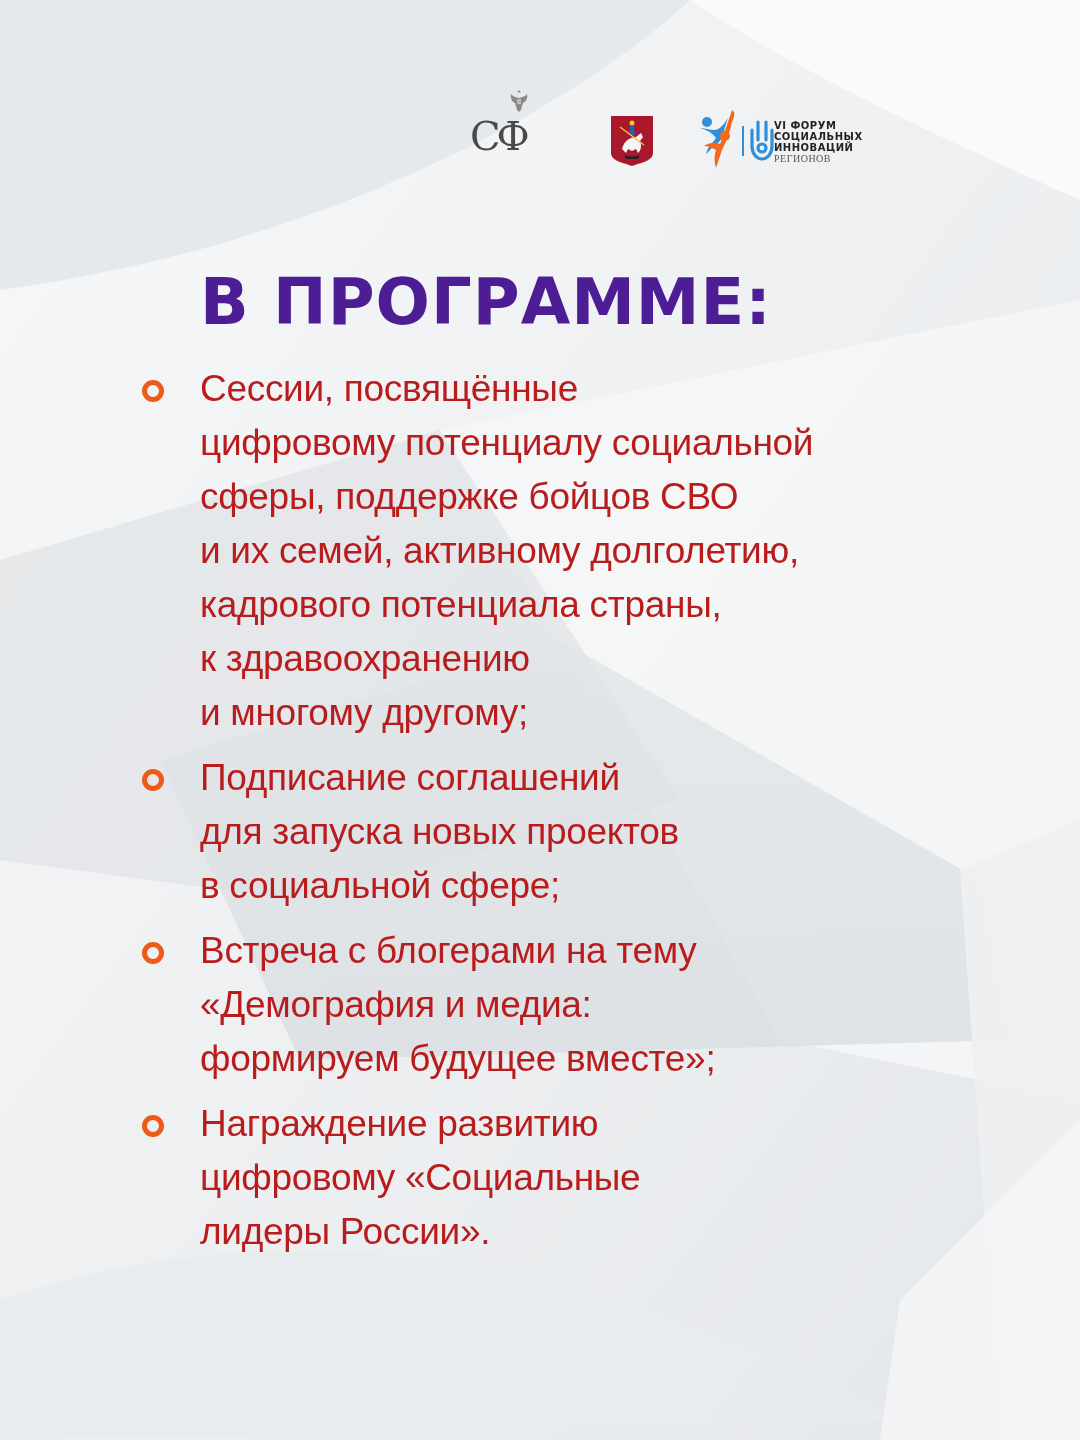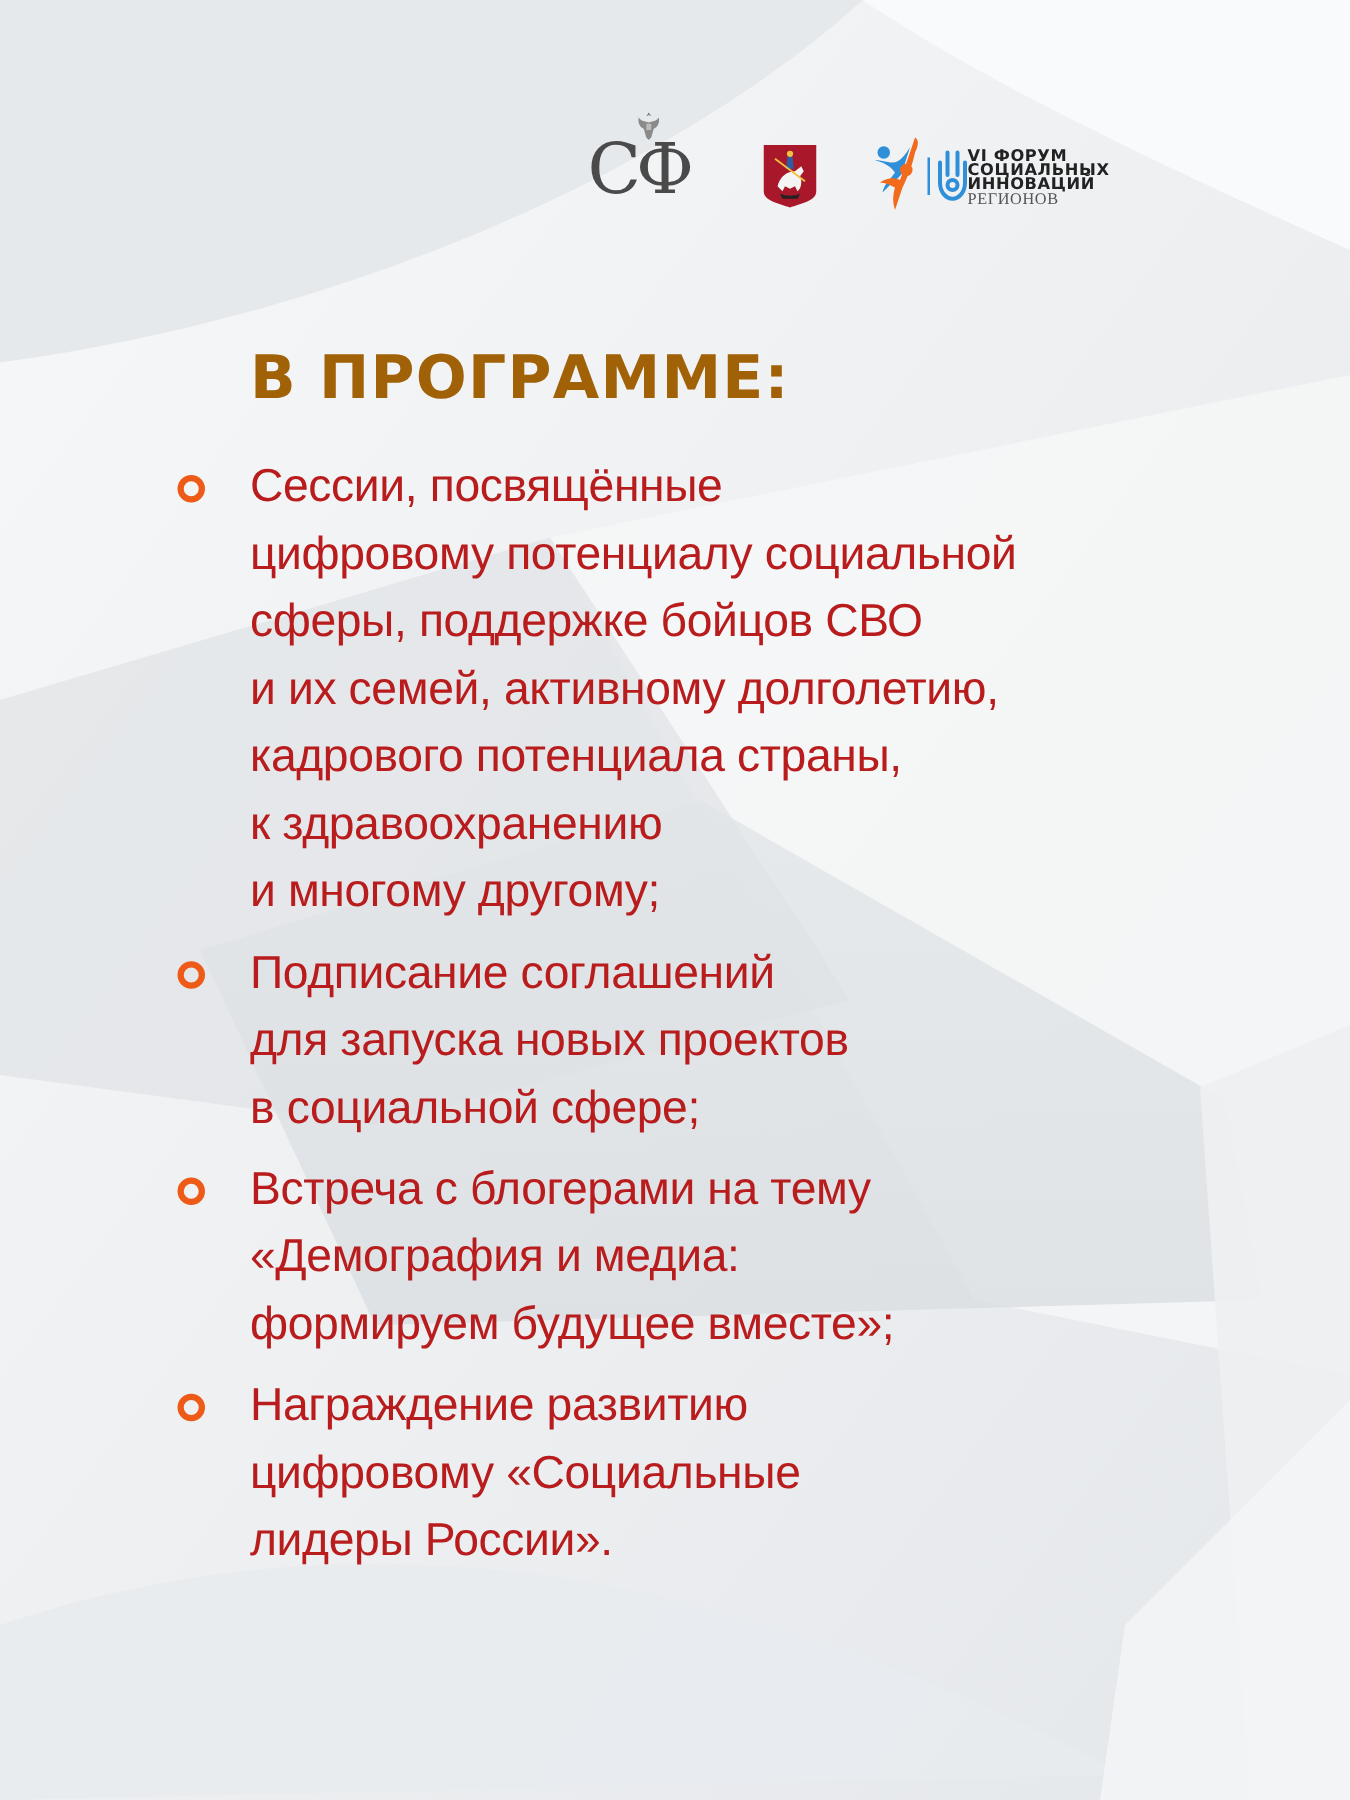--- a/index.html
+++ b/index.html
@@ -13,35 +13,35 @@
   .bg { position: absolute; inset: 0; z-index: 0; }
   .logos {
     position: absolute; top: 88px; left: 466px;
     display: flex; align-items: flex-end; gap: 0;
     z-index: 2;
   }
   .logo-sf { position: absolute; left: 4px; top: 0; width: 96px; height: 80px; }
   .logo-sf .eagle { position: absolute; left: 38px; top: 0; width: 22px; height: 26px; }
   .logo-sf .sf-text {
     position: absolute; left: 0; top: 22px;
-    font-family: "DejaVu Serif", serif; font-size: 56px; line-height: 52px;
+    font-family: "DejaVu Serif", serif; font-size: 40px; line-height: 52px;
     color: #4a4a4a; letter-spacing: -4px; font-weight: normal;
   }
   .logo-moscow { position: absolute; left: 144px; top: 27px; width: 44px; height: 52px; }
   .logo-forum { position: absolute; left: 232px; top: 20px; width: 200px; height: 64px; }
   .forum-text {
     position: absolute; left: 76px; top: 12px;
-    font-family: "DejaVu Sans", sans-serif; font-size: 13px; line-height: 11px;
+    font-family: "DejaVu Sans", sans-serif; font-size: 10px; line-height: 11px;
     font-weight: bold; color: #222; letter-spacing: 0.5px;
   }
   .forum-text .light { font-weight: normal; color: #555; font-family: Liberation Serif, serif; }
   .title {
     position: absolute; left: 200px; top: 262px; z-index: 2;
     font-family: "DejaVu Sans", sans-serif; font-weight: bold;
-    font-size: 48px; line-height: 80px; color: #a16207; letter-spacing: 1px;
+    font-size: 64px; line-height: 80px; color: #4c1d95; letter-spacing: 1px;
   }
   .program {
     position: absolute; left: 142px; top: 362px; width: 880px; z-index: 2;
     list-style: none;
   }
   .item { position: relative; padding-left: 58px; margin-bottom: 11px; }
   .bullet {
     position: absolute; left: 0; top: 18px;
     width: 22px; height: 22px; border-radius: 50%;
     border: 5px solid #ee5a17; background: transparent;

